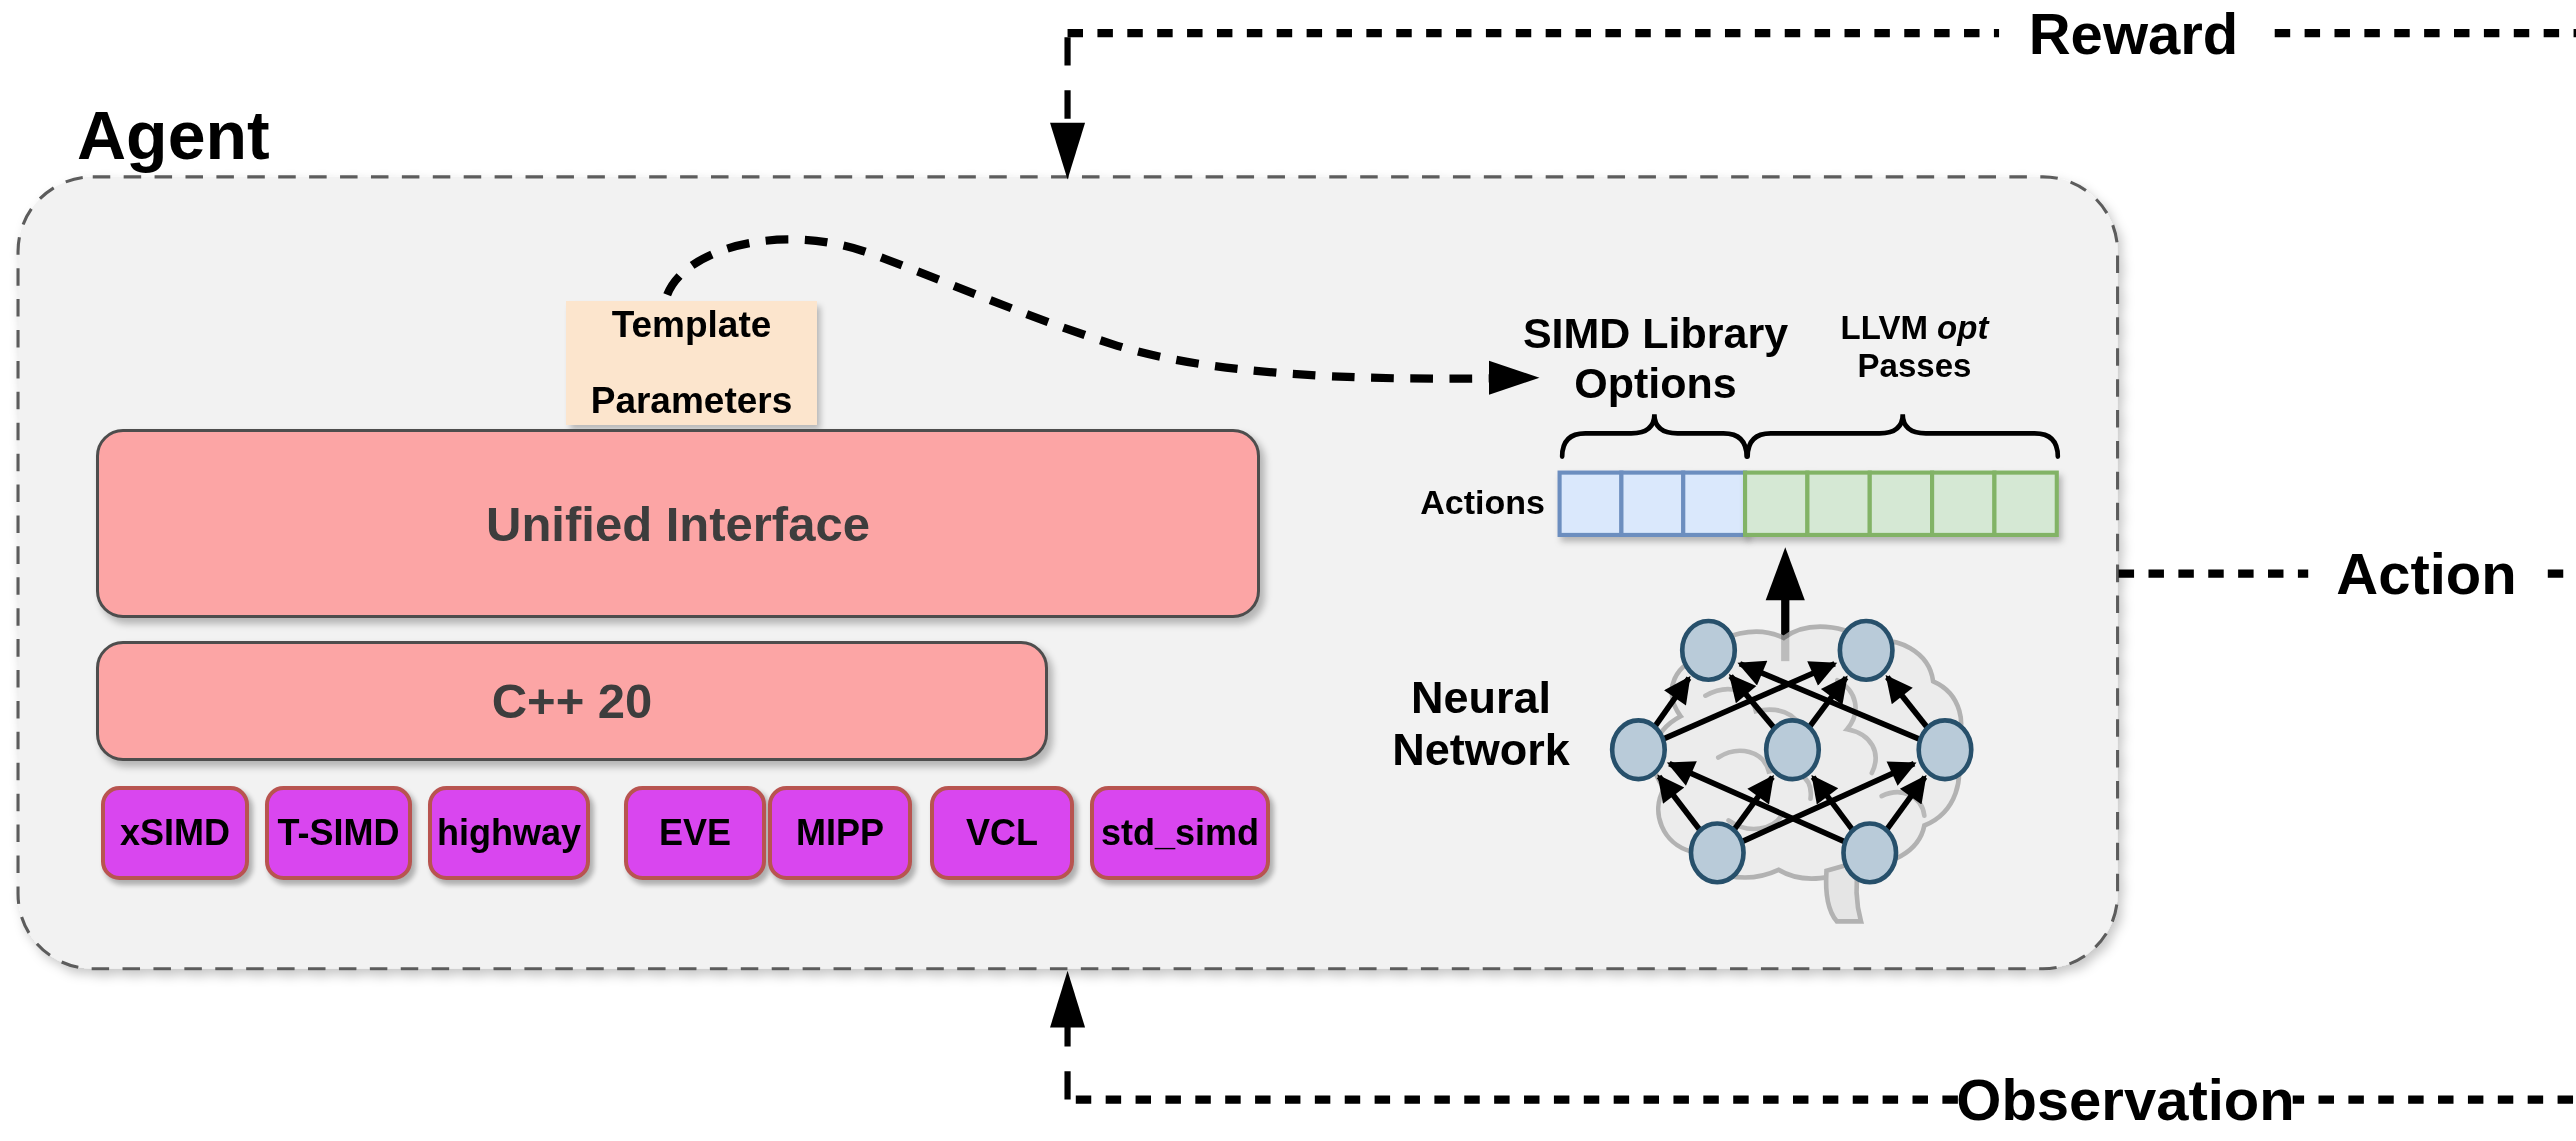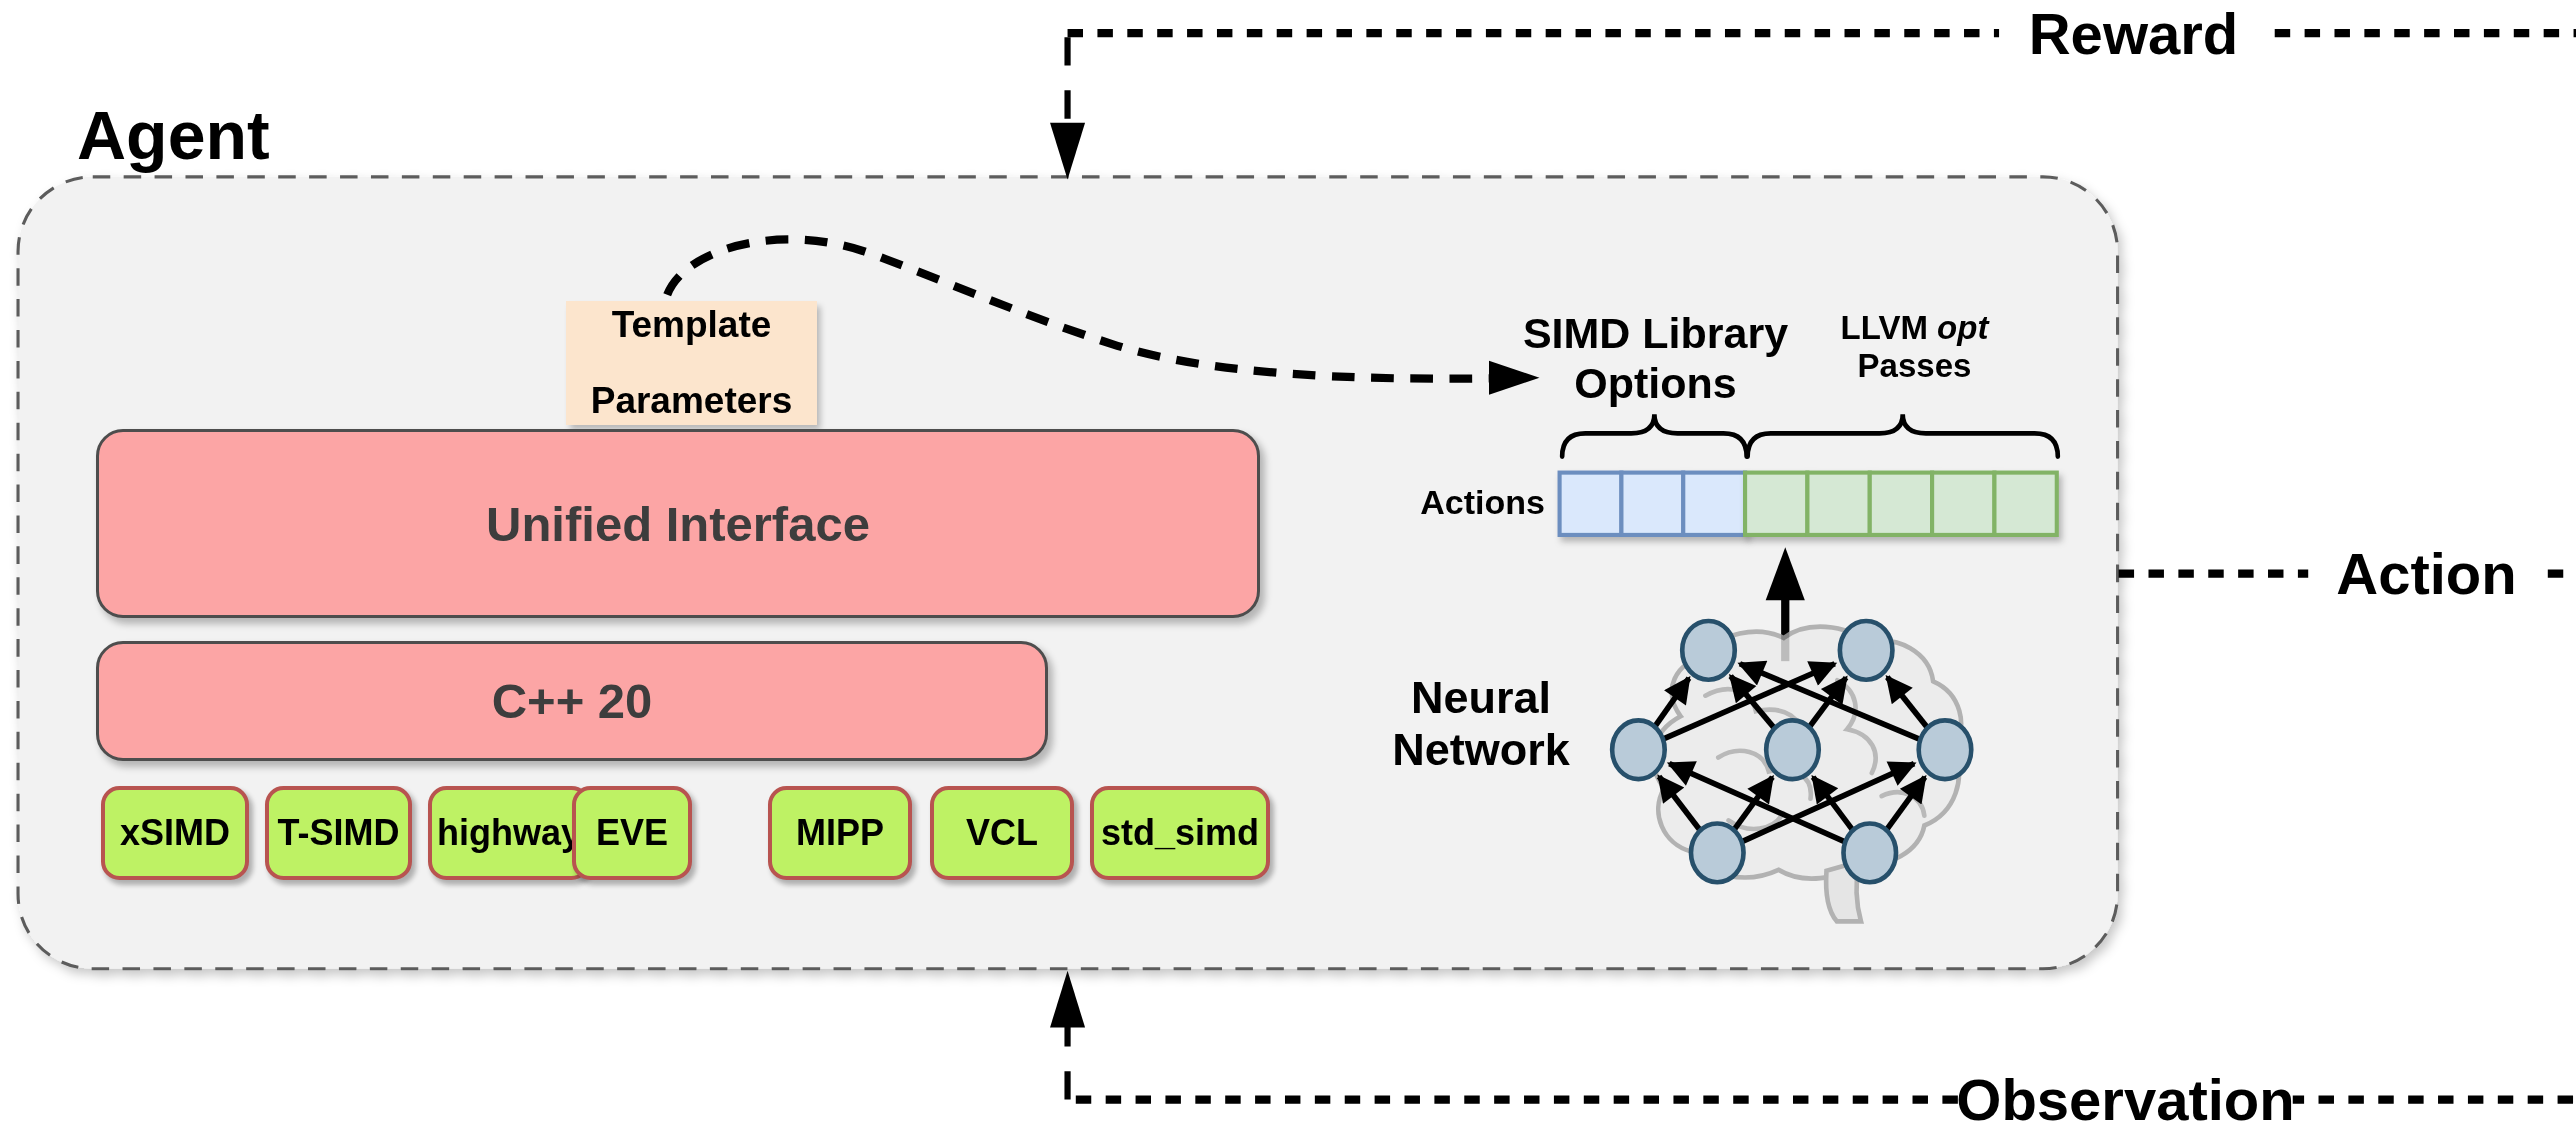--- a/index.html
+++ b/index.html
@@ -9,36 +9,36 @@
   .lbl{position:absolute;z-index:2;display:flex;align-items:center;justify-content:center;
        font-weight:bold;color:#000;white-space:nowrap;}
   .col{flex-direction:column;line-height:1.16;}
   .right{justify-content:flex-end;}
   .box{position:absolute;z-index:2;display:flex;align-items:center;justify-content:center;
        font-weight:bold;box-sizing:border-box;}
   .panel{background:#fca5a5;border:3.6px solid #4d4d4d;border-radius:27px;color:#3d3d3d;
          font-size:49px;box-shadow:4.1px 5.7px 7.2px rgba(0,0,0,0.25);}
   .template{background:#fce5cd;color:#000;font-size:37px;flex-direction:column;line-height:1.3;
             box-shadow:3.6px 4.6px 6.2px rgba(0,0,0,0.25);gap:27px;}
-  .lib{background:#bef264;border:4.1px solid #b85450;border-radius:18.5px;color:#000;
+  .lib{background:#d946ef;border:4.1px solid #b85450;border-radius:18.5px;color:#000;
        font-size:36px;box-shadow:3.1px 4.6px 5.7px rgba(0,0,0,0.28);}
   .t-agent{left:77px;top:96px;font-size:68px;text-align:right;}
   .t-reward{left:1953px;top:0;width:361px;height:67px;font-size:58px;}
   .t-action{left:2246px;top:540px;width:361px;height:67px;font-size:58px;}
   .t-obs-flow{left:1945px;top:1066px;width:361px;height:67px;font-size:58px;}
   .t-actions{left:1329px;top:471px;width:216px;height:62px;font-size:34px;}
   .t-simdopt{left:1533px;top:309px;width:245px;font-size:43px;align-items:center;}
   .t-llvm{left:1783px;top:309px;width:263px;font-size:33px;}
   .t-nn{left:1352px;top:672px;width:258px;font-size:45px;}
   .b-template{left:566px;top:301px;width:251px;height:124px;}
   .b-ui{left:96px;top:429px;width:1164px;height:189px;}
   .b-cpp{left:96px;top:641px;width:952px;height:120px;}
   .lib{top:786px;height:94px;}
   .lib1{left:101px;width:148px;}  .lib2{left:265px;width:147px;}
-  .lib3{left:428px;width:162px;}  .lib4{left:572px;width:120px;}
+  .lib3{left:428px;width:162px;}  .lib4{left:624px;width:142px;}
   .lib5{left:768px;width:144px;} .lib6{left:930px;width:144px;}
   .lib7{left:1090px;width:180px;}
 </style>
 </head>
 <body>
 
 <div class="canvas">
 
   <svg class="layer" width="3553" height="1142" viewBox="0 0 6896 2216">
     <defs>

